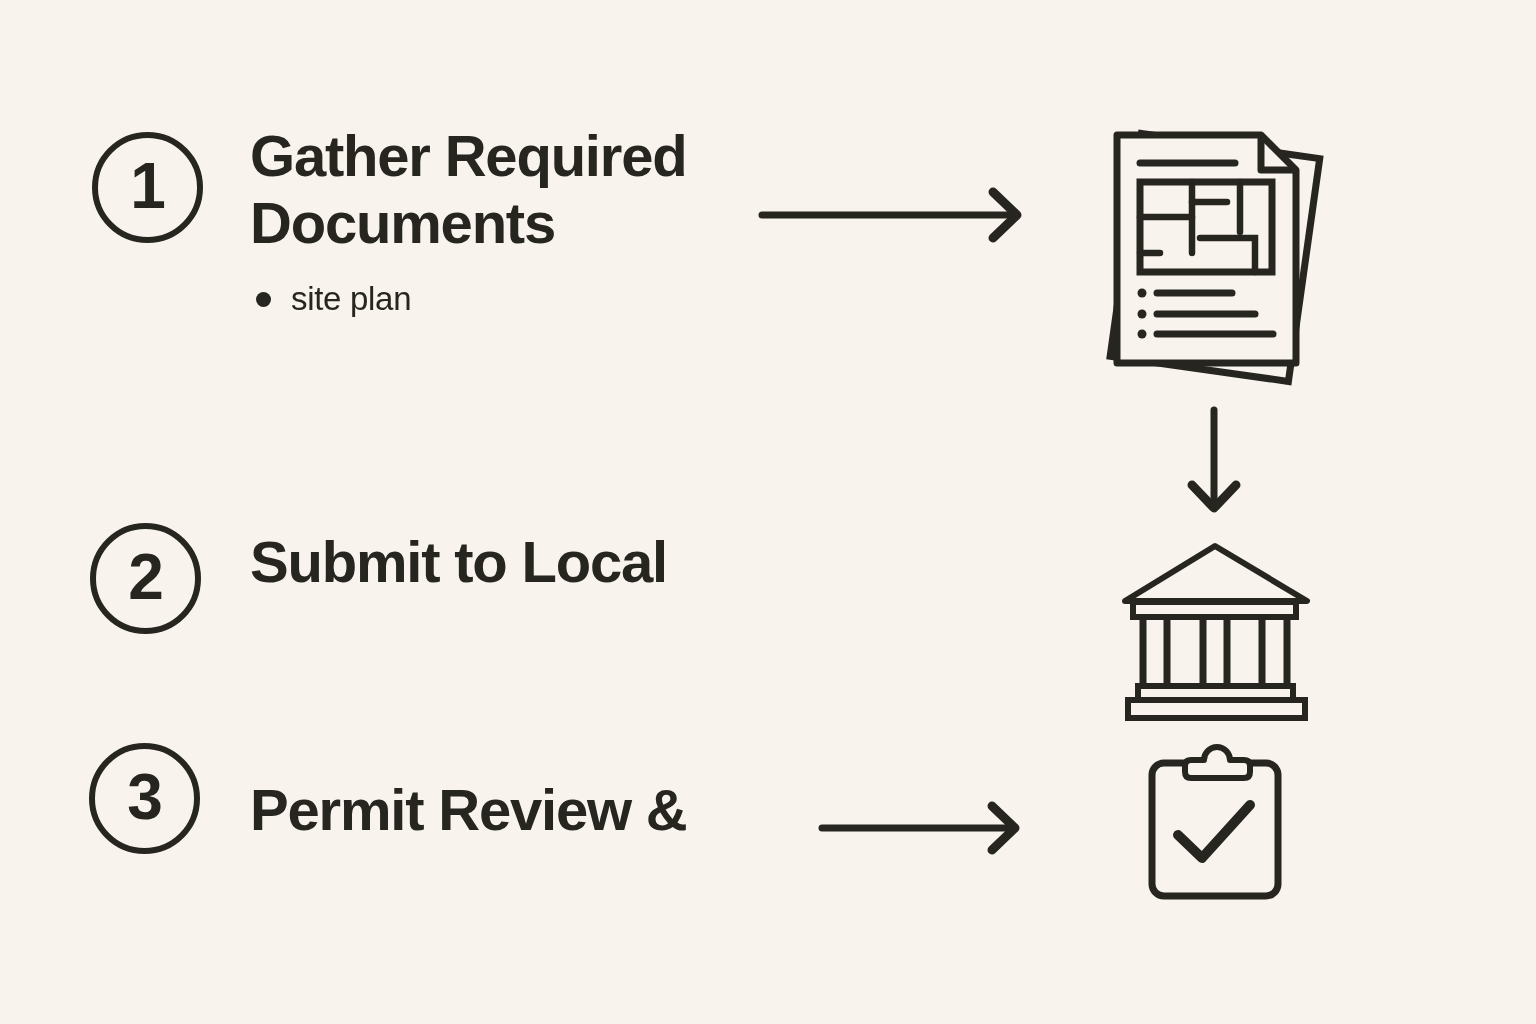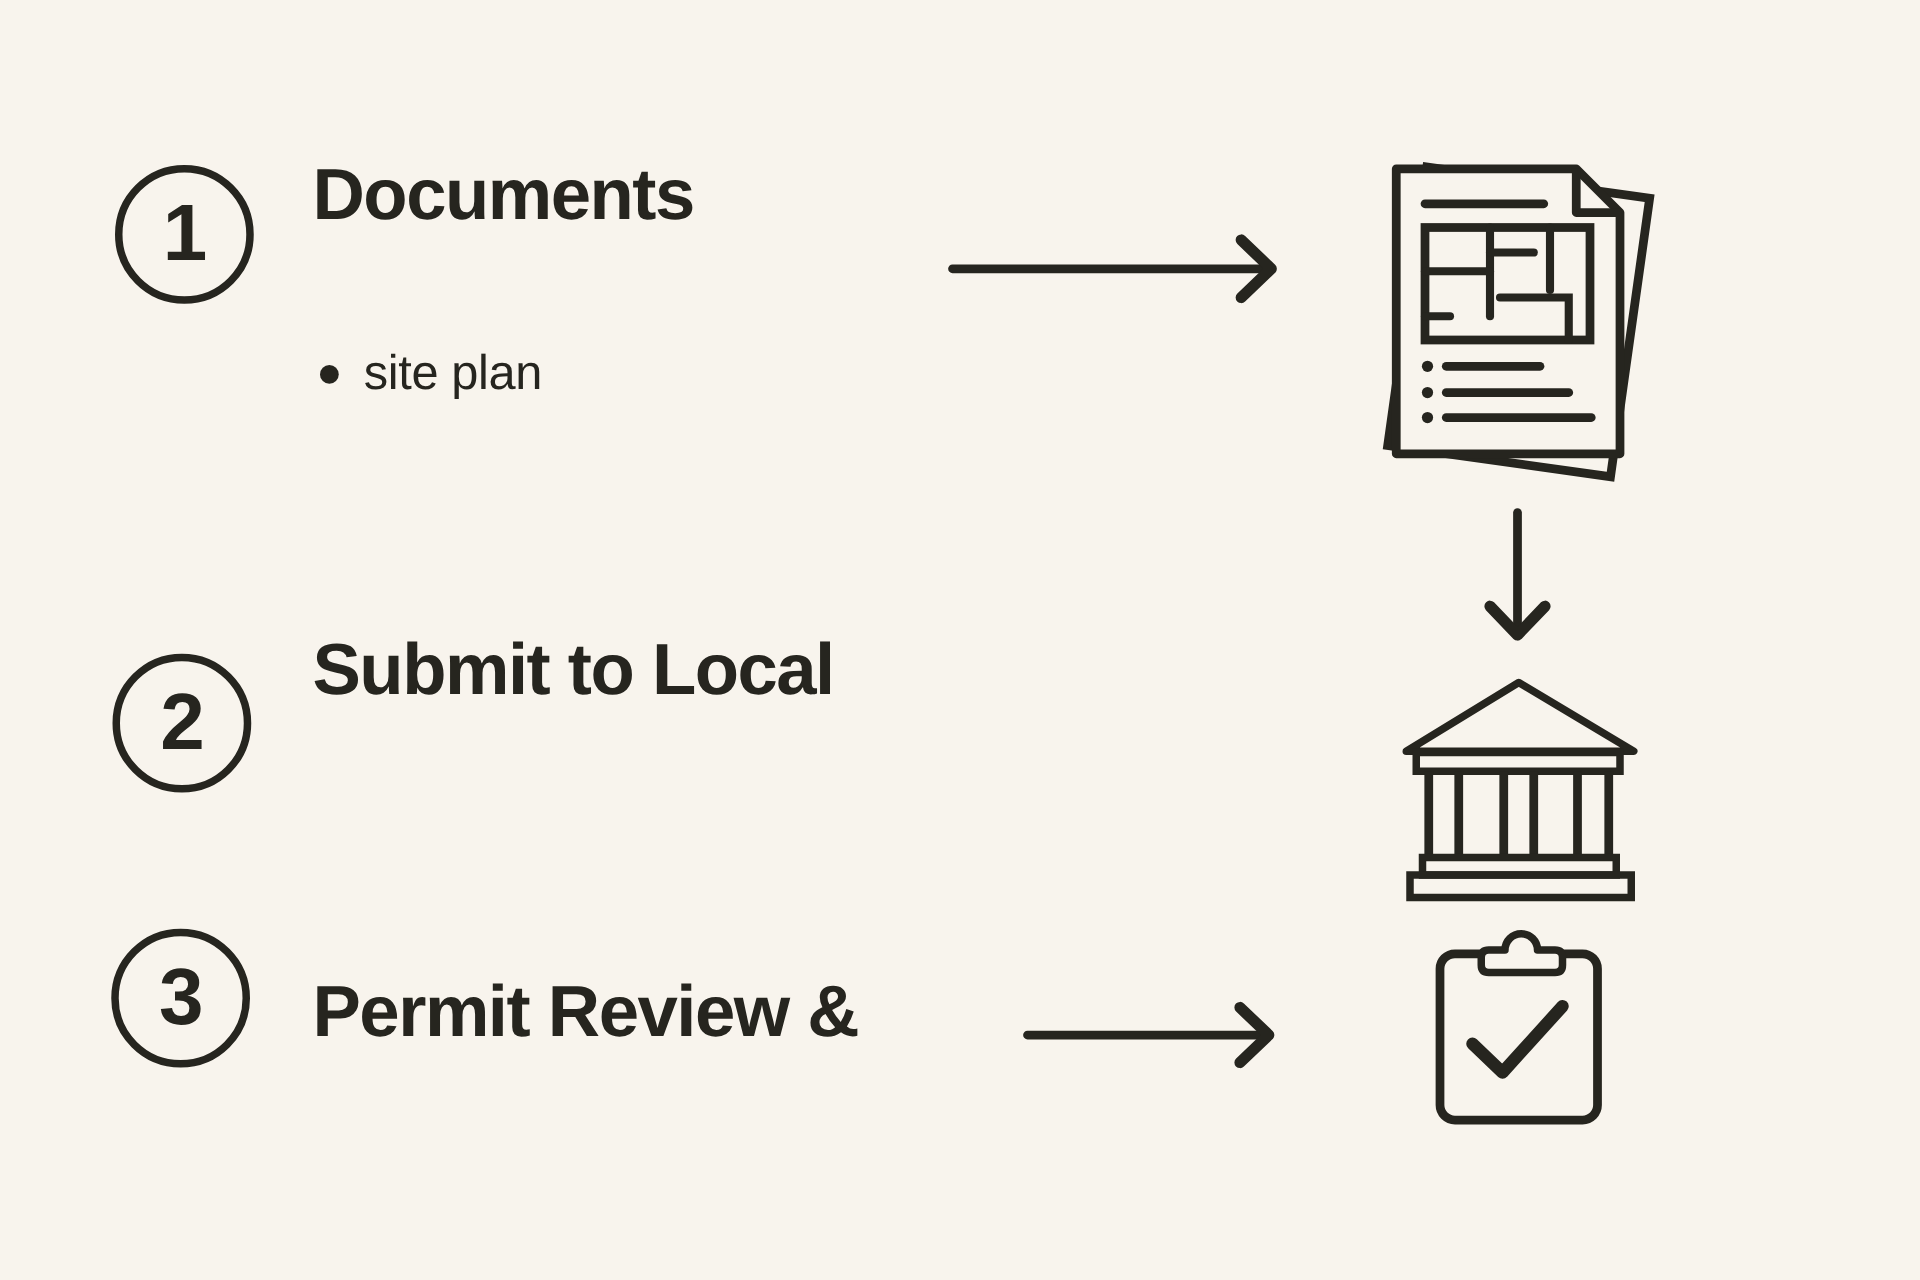--- a/index.html
+++ b/index.html
@@ -20,27 +20,27 @@
   .badge span { font-size:64px; font-weight:bold; letter-spacing:-1px; transform:translateY(-2px); }
   .badge1 { left:92px;  top:132px; }
   .badge2 { left:90px;  top:523px; }
   .badge3 { left:89px;  top:743px; }
 
   .step-title {
     position:absolute; left:250px; font-size:58px; font-weight:bold;
     line-height:67px; letter-spacing:-1.2px; color:var(--ink); white-space:nowrap;
   }
   .title1 { top:122px; }
-  .title2 { top:502px; }
+  .title2 { top:528px; }
   .title3 { top:776px; }
 
   .doc-bullets { position:absolute; left:250px; top:272px; list-style:none; }
   .doc-bullets li {
     position:relative; height:54px; line-height:54px; padding-left:41px;
-    font-size:39px; letter-spacing:-0.3px; white-space:nowrap;text-align:center;
+    font-size:33px; letter-spacing:-0.3px; white-space:nowrap;text-align:center;
   }
   .doc-bullets li::before {
     content:""; position:absolute; left:6px; top:20px; width:15px; height:15px;
     border-radius:50%; background:var(--ink);
   }
 </style>
 </head>
 <body>
 
 <div class="canvas">
@@ -106,20 +106,21 @@
       <path class="fb" d="M56,33 Q50,33 50,27 L50,21 Q50,15 56,15 L69,15 A13,13 0 0 1 95,15 L109,15 Q115,15 115,21 L115,27 Q115,33 109,33 Z" stroke-width="6" stroke-linejoin="round"></path>
       <path class="s" d="M43,90 L67,113 L115,60" stroke-width="10" stroke-linecap="round" stroke-linejoin="round"></path>
     </g>
   </svg>
 
   <div>
     <div class="badge badge1">
       <span>1</span>
     </div>
     <div class="step-title title1">
+      <div>Gather Required</div>
       <div>Documents</div>
     </div>
     <ul class="doc-bullets">
       <li>site plan</li>
     </ul>
   </div>
 
   <div>
     <div class="badge badge2">
       <span>2</span>

